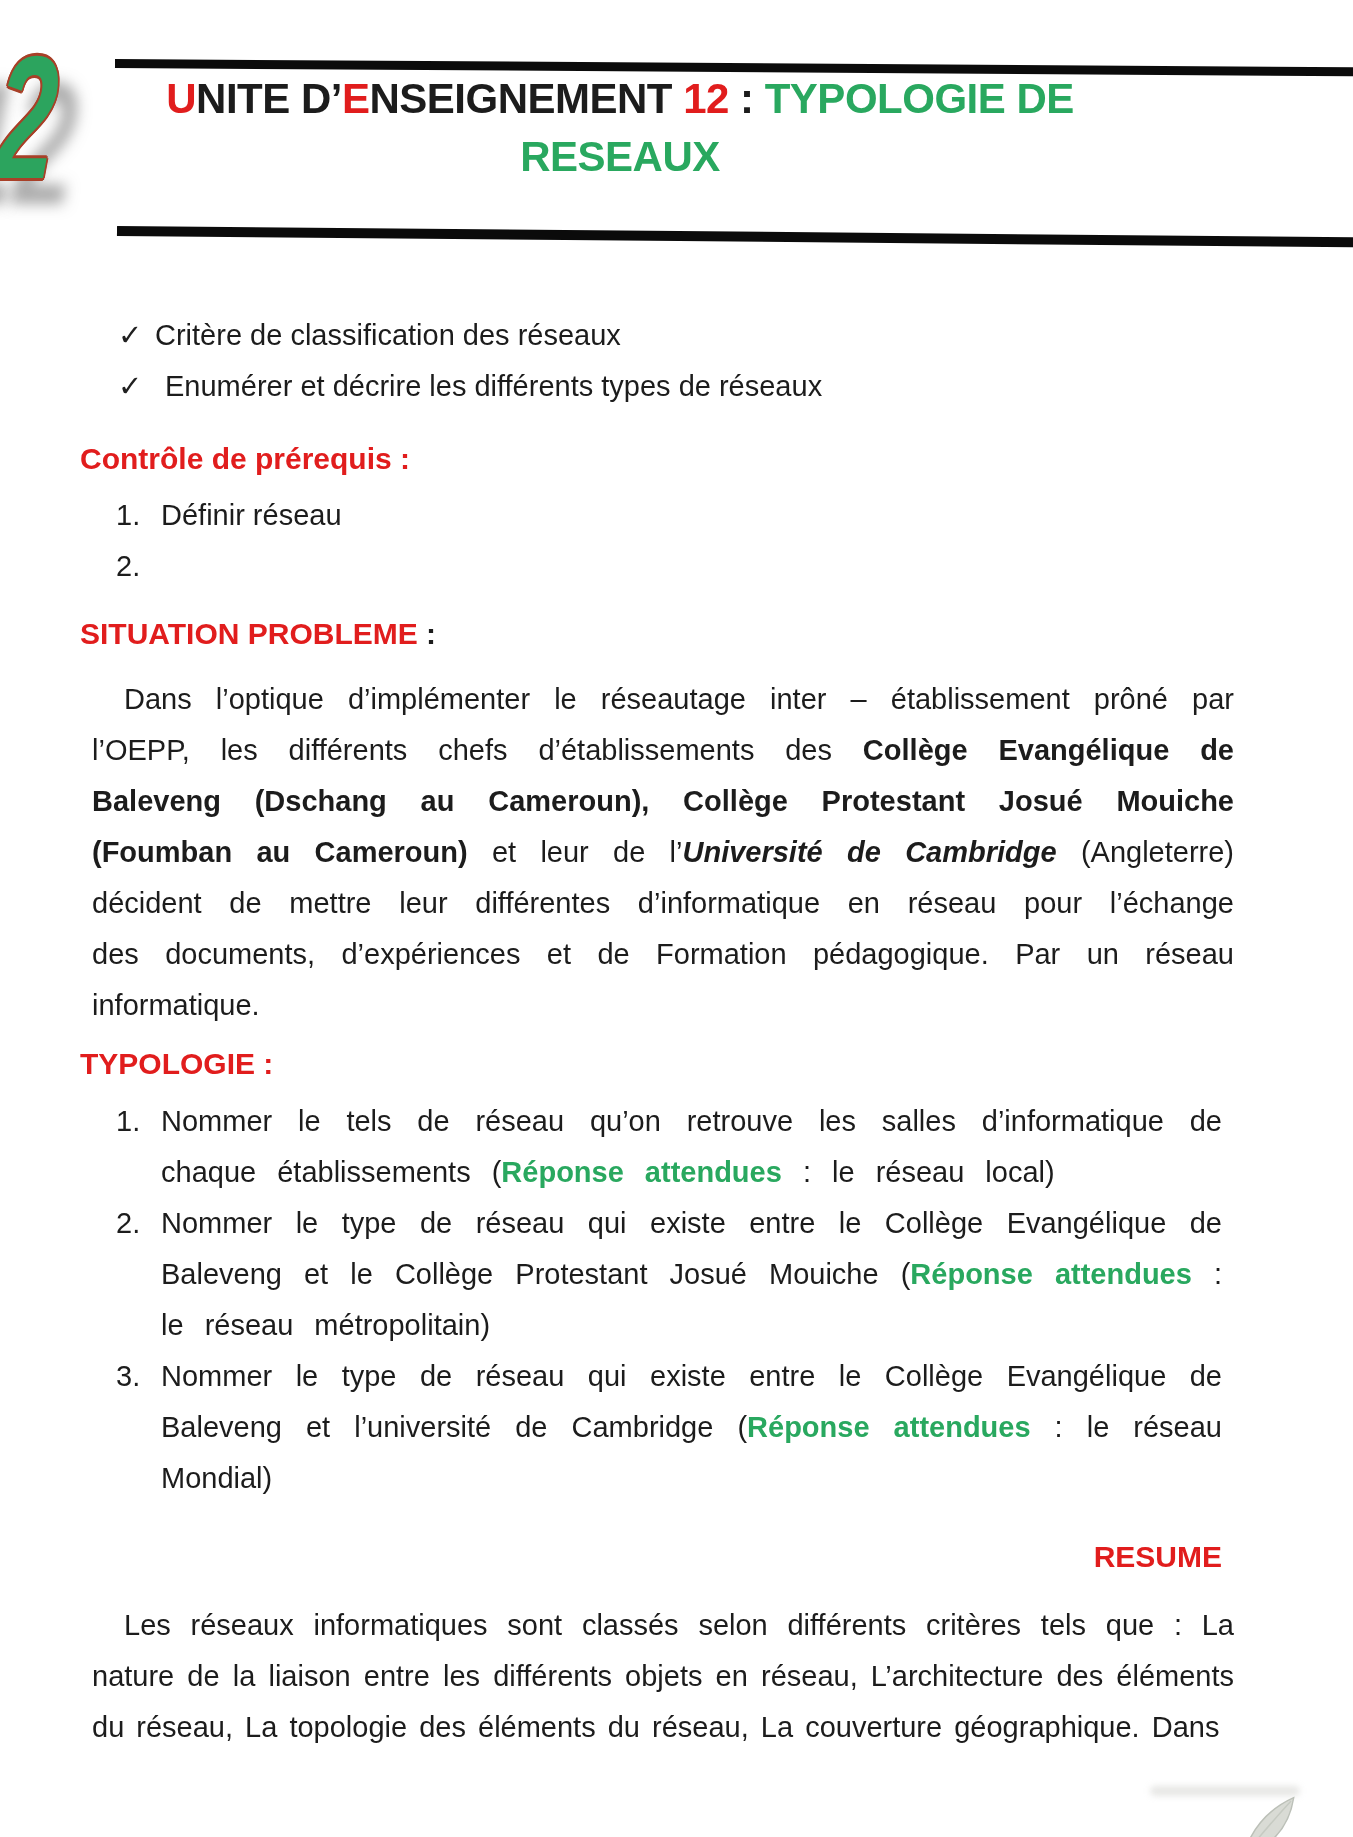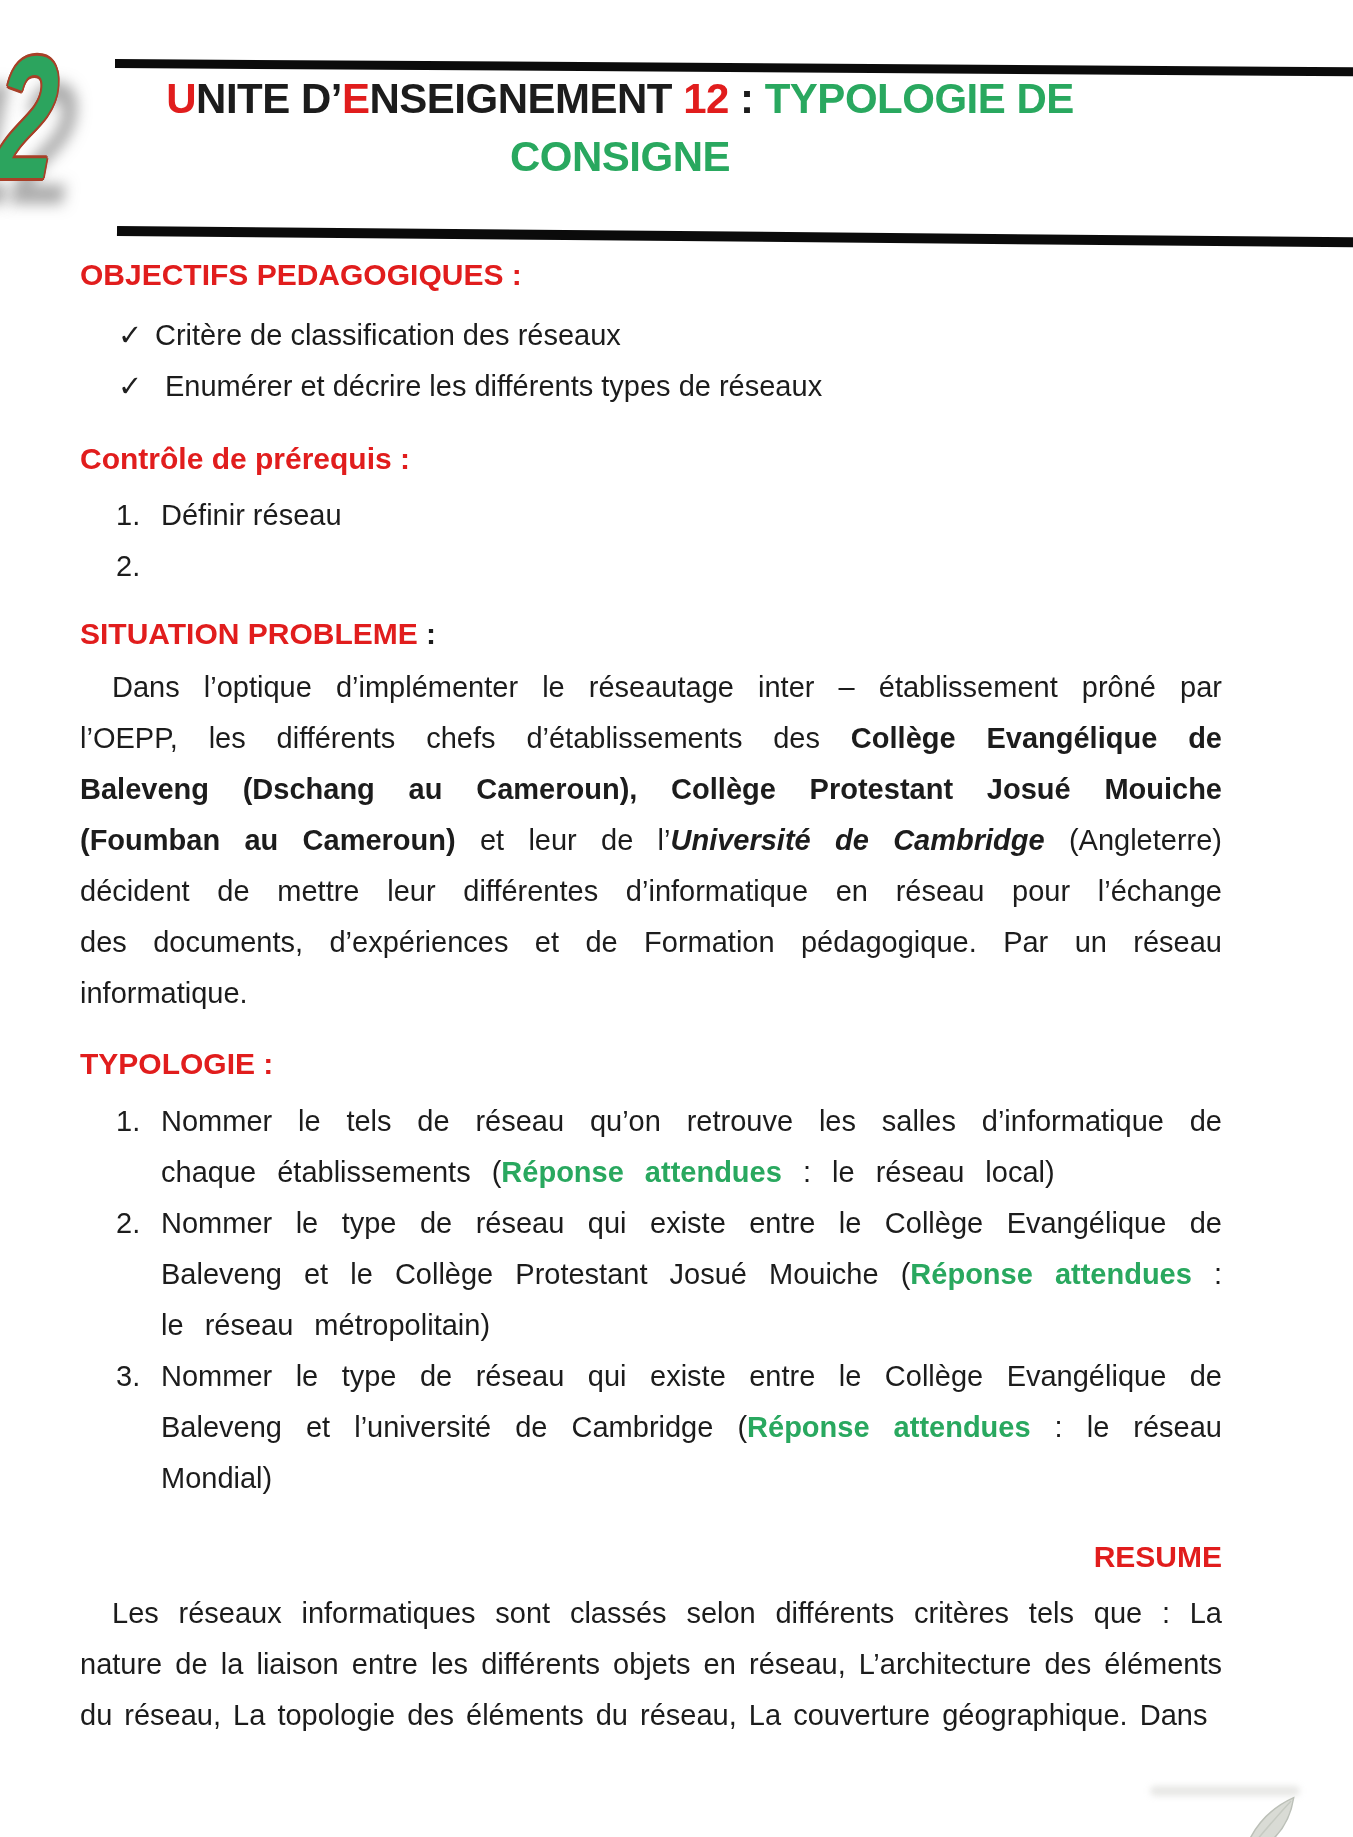--- a/index.html
+++ b/index.html
@@ -44,21 +44,21 @@
   }
   
   .block{position:absolute;left:80px;width:1142px;font-size:29px;line-height:51px;}
   .heading{font-weight:bold;font-size:30px;line-height:38px;}
   .check-item{display:flex;align-items:flex-start;}
   .check{width:37px;margin-left:38px;flex:0 0 auto;color:#202020;}
   .check-item.shift .check-text{margin-left:10px;}
   .num-item{display:flex;align-items:flex-start;}
   .num{width:45px;margin-left:36px;flex:0 0 auto;}
   .otext{flex:1 1 auto;text-align:justify;word-spacing:13px;}
-  .par{margin:0;text-align:justify;text-indent:32px;word-spacing:14px;}
+  .par{margin:12px;text-align:justify;text-indent:32px;word-spacing:14px;}
   .par-resume{word-spacing:4px;}
   
   .seg-plain{}
   .seg-dark{color:var(--dark);}
   .seg-red{color:var(--red);}
   .seg-green{color:var(--green);}
   .seg-greenbold{color:var(--green);font-weight:bold;}
   .seg-bold{font-weight:bold;}
   .seg-bolditalic{font-weight:bold;font-style:italic;}
   
@@ -70,25 +70,24 @@
 </style>
 </head>
 <body>
 
 <div class="page">
 
   <div class="rule rule-top"></div>
   <div class="badge">12</div>
   <div class="title">
     <div><span class="seg-red">U</span><span class="seg-dark">NITE D’</span><span class="seg-red">E</span><span class="seg-dark">NSEIGNEMENT </span><span class="seg-red">12</span><span class="seg-dark"> : </span><span class="seg-green">TYPOLOGIE DE</span></div>
-    <div><span class="seg-green">CONSIGNE</span></div>
+    <div><span class="seg-green">RESEAUX</span></div>
   </div>
   <div class="rule rule-bottom"></div>
 
-  <div class="block heading" style="top:256px;"><span class="seg-red">OBJECTIFS PEDAGOGIQUES :</span></div>
   <div class="block" style="top:310px;">
     <div class="check-item">
       <span class="check">✓</span>
       <span class="check-text">Critère de classification des réseaux</span>
     </div>
     <div class="check-item shift">
       <span class="check">✓</span>
       <span class="check-text">Enumérer et décrire les différents types de réseaux</span>
     </div>
   </div>

